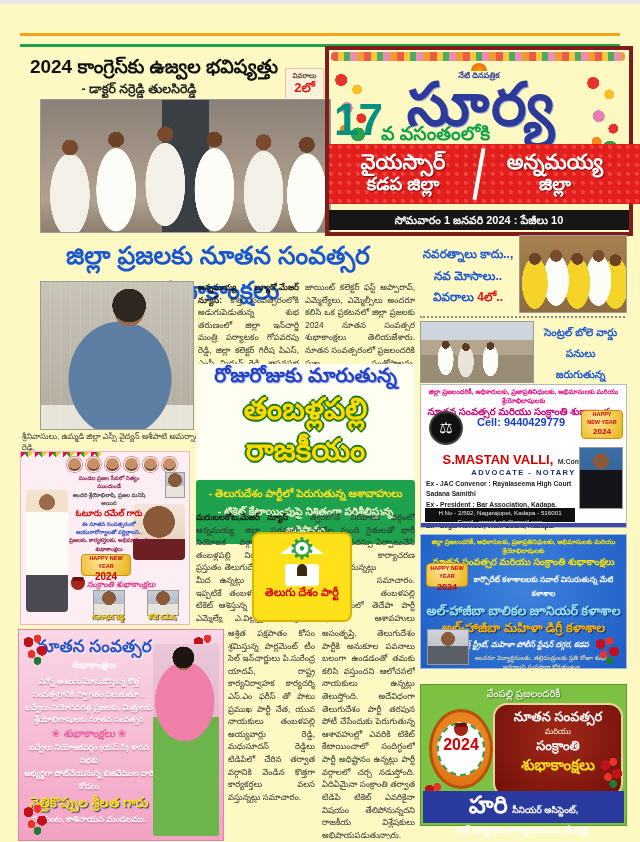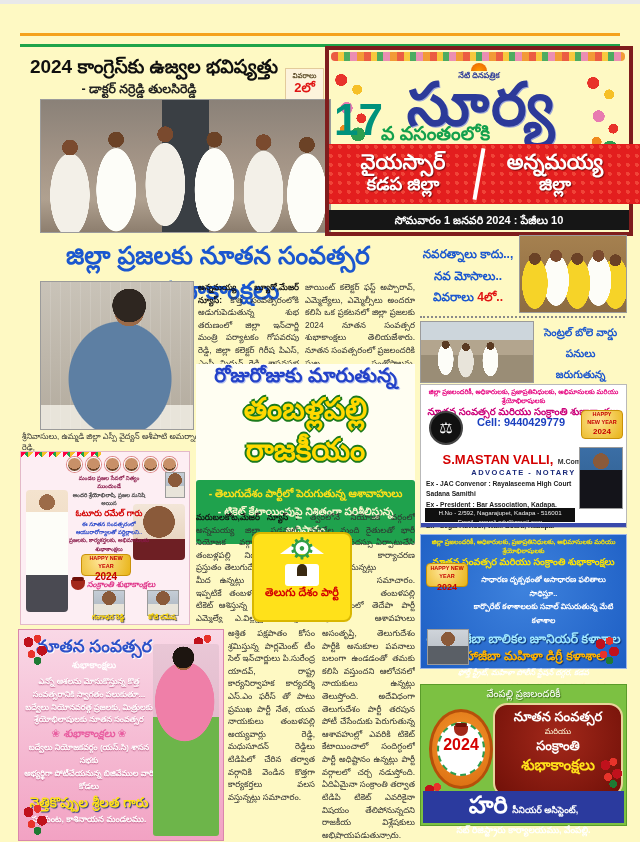--- a/index.html
+++ b/index.html
@@ -313,21 +313,20 @@
     <div class="abs adv-strip" style="left:0;top:138px;width:205px;height:4px;"></div>
   </div>
 
   <div class="abs clg ctr" style="left:420px;top:530px;width:205px;height:133px;">
     <div class="clg-g1" style="margin-top:3px;">జిల్లా ప్రజలందరికీ, అధికారులకు, ప్రజాప్రతినిధులకు, అభిమానులకు మరియు శ్రేయోభిలాషులకు</div>
     <div class="clg-g2">నూతన సంవత్సర మరియు సంక్రాంతి శుభాకాంక్షలు</div>
     <div class="abs badge-gold ctr" style="left:5px;top:28px;width:40px;height:22px;font-size:5.5px;line-height:1.5;">
       <span>HAPPY NEW YEAR</span><br><b style="font-size:9px;">2024</b>
     </div>
     <div class="clg-tag" style="margin:3px 8px 0 48px;">
-      <div>సాధారణ దృక్పథంతో అసాధారణ ఫలితాలు సాధిస్తూ..</div>
       <div>కార్పొరేట్ కళాశాలలకు సవాల్ విసురుతున్న మేటి కళాశాల</div>
     </div>
     <div class="clg-n1" style="margin-top:4px;">అల్-హాజీబా బాలికల జూనియర్ కళాశాల</div>
     <div class="clg-n2">అల్-హాజీబా మహిళా డిగ్రీ కళాశాల</div>
     <div class="clg-ad" style="margin-top:2px;font-style:italic;">ఫోర్త్ స్ట్రీట్, మహిళా పోలీస్ స్టేషన్ దగ్గర, కడప</div>
     <div class="abs photo ph-clgman" style="left:6px;top:94px;width:40px;height:34px;"></div>
     <div class="clg-ft" style="margin:3px 14px 0 50px;">అందరూ విద్యార్థినులకు, తల్లిదండ్రులకు ప్రతి రోజూ శుభం జరగాలని మనసారా కోరుకుంటూ</div>
     <div class="abs roses" style="left:172px;top:100px;width:30px;height:30px;"></div>
   </div>
 

